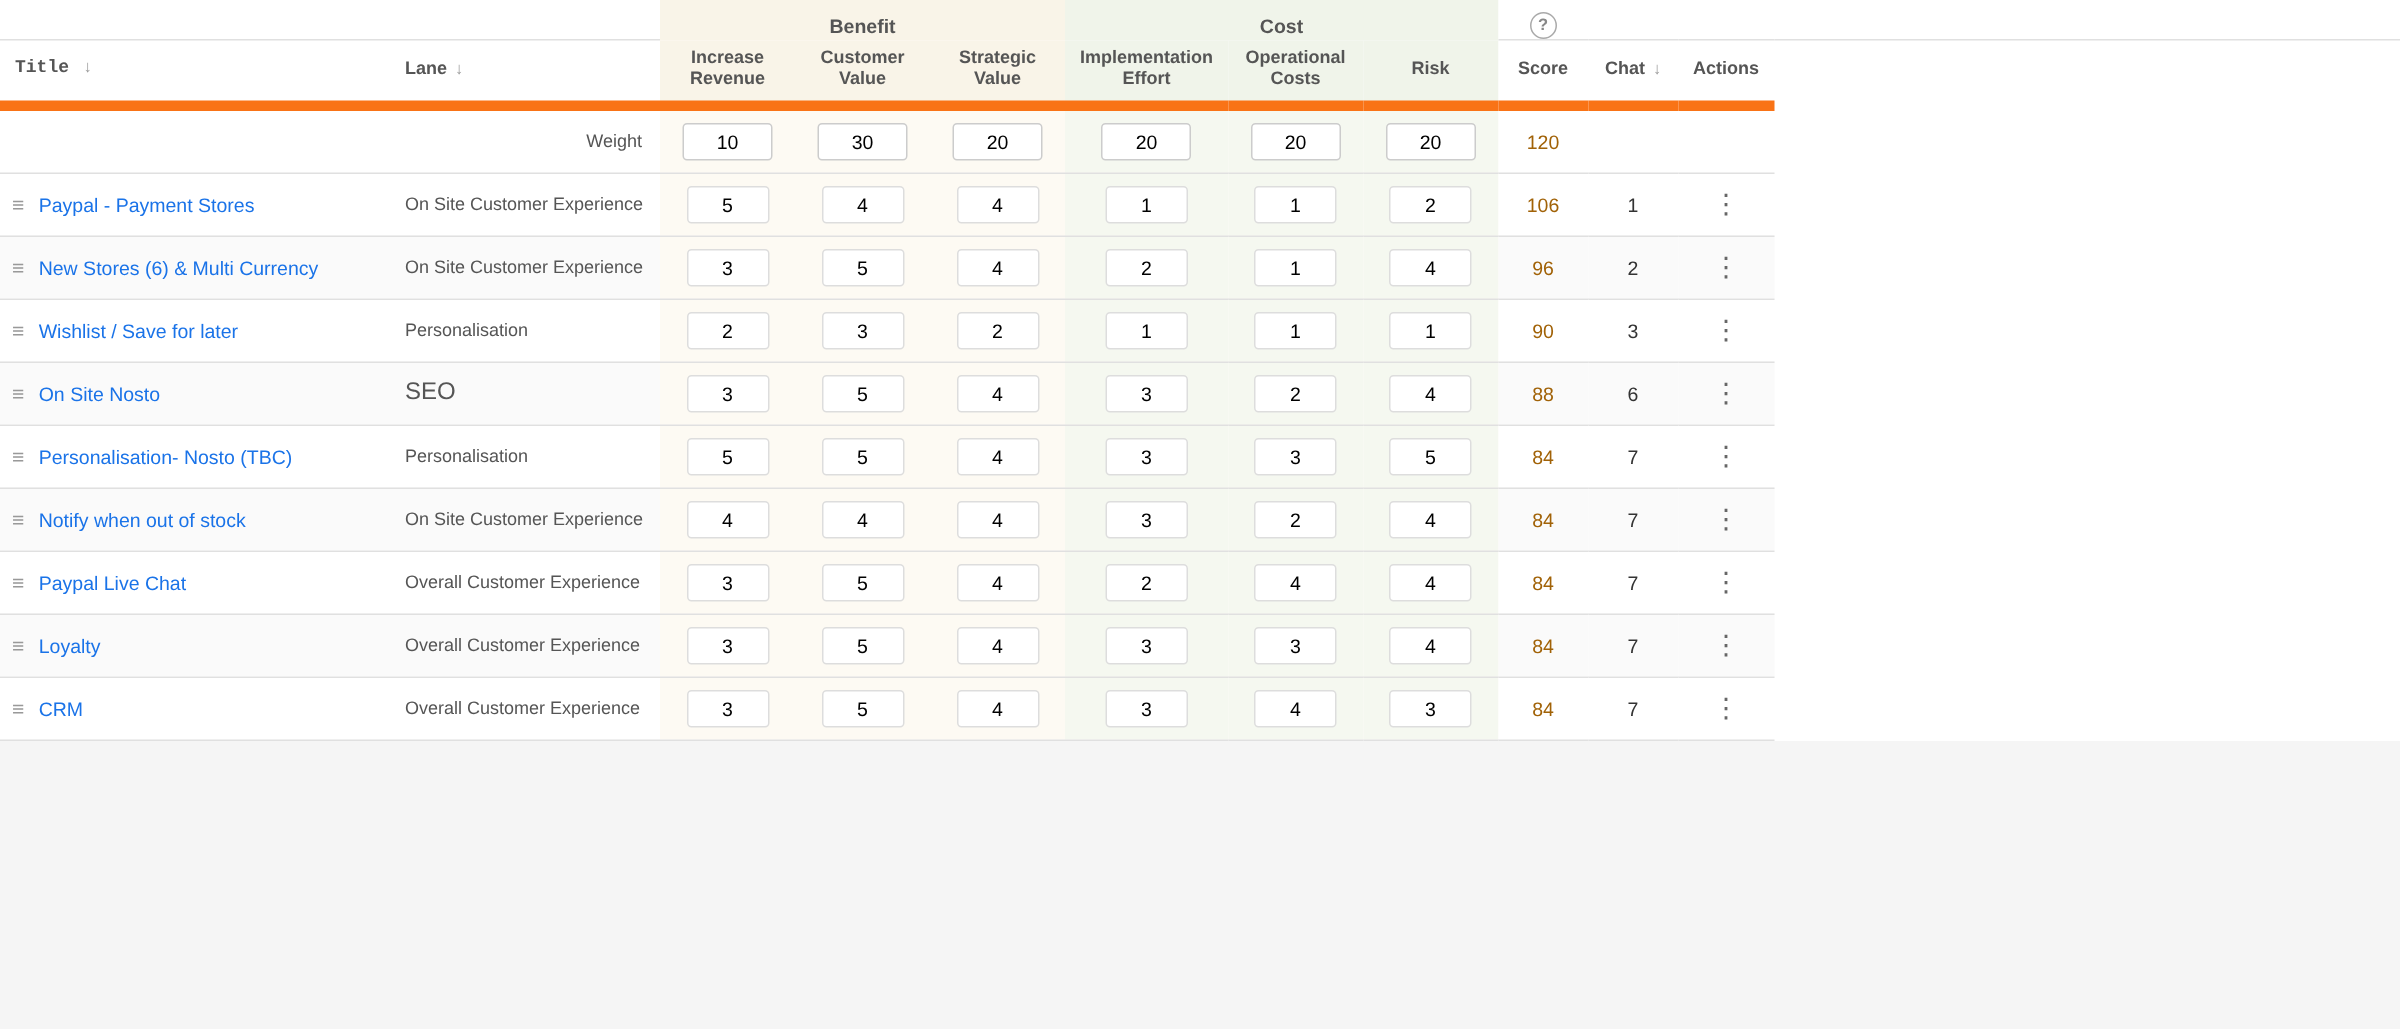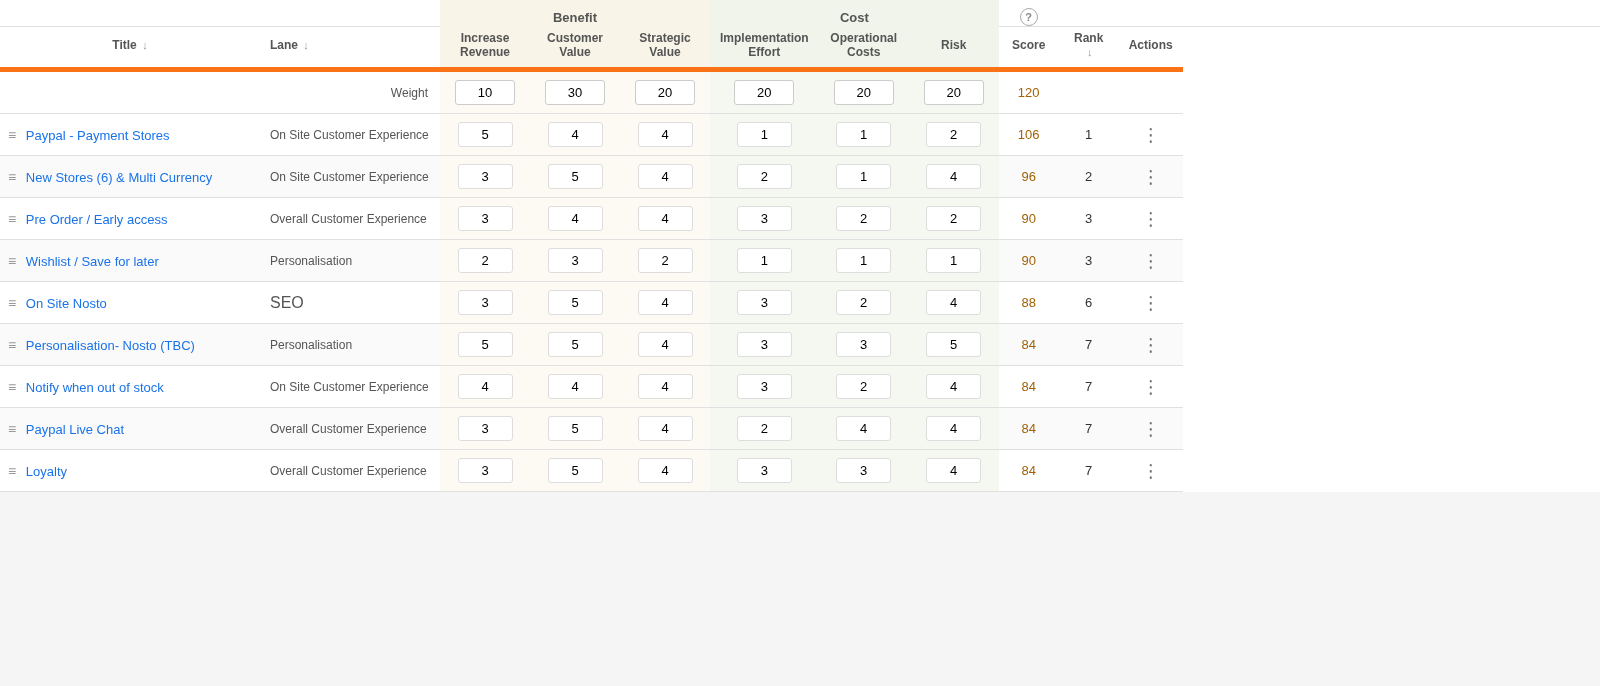--- a/index.html
+++ b/index.html
@@ -90,21 +90,21 @@
     .header-top th {
       padding-bottom: 0;
     }
     .subheader-row th {
       padding-top: 4px;
       font-size: 12px;
       color: #555;
     }
     .total-row td {
       background: #fafafa;
-      border-top: 5px solid #f97316;
+      border-top: 7px solid #f97316;
     }
     .col-title { width: 260px; text-align: left; }
     .col-lane { width: 180px; text-align: left; }
     .col-score { width: 60px; }
     .col-rank { width: 60px; }
     .col-actions { width: 60px; }
     .col-metric { width: 90px; }
     .help-icon {
       display: inline-flex;
       align-items: center;
@@ -141,37 +141,37 @@
         <th colspan="3" style="background:#f0f4ea; color:#555; font-weight:600; font-size:13px; border-bottom:none;">Cost</th>
         <th>
           <span class="help-icon">?</span>
         </th>
         <th></th>
         <th></th>
         <th></th>
       </tr>
 
       <tr class="subheader-row">
-        <th class="col-title" style="text-align:center;">
+        <th class="col-title" style="text-align:left;font-family:Liberation Mono, monospace;">
           <span>Title</span>
           <span class="sort-icon">↓</span>
         </th>
         <th class="col-lane" style="text-align:left;">
           <span>Lane</span>
           <span class="sort-icon">↓</span>
         </th>
         <th class="col-metric benefit-header">Increase Revenue</th>
         <th class="col-metric benefit-header">Customer Value</th>
         <th class="col-metric benefit-header">Strategic Value</th>
         <th class="col-metric cost-header">Implementation Effort</th>
         <th class="col-metric cost-header">Operational Costs</th>
         <th class="col-metric cost-header">Risk</th>
         <th class="col-score">Score</th>
         <th class="col-rank">
-          <span>Rank</span>
+          <span>Chat</span>
           <span class="sort-icon">↓</span>
         </th>
         <th class="col-actions">Actions</th>
       </tr>
 
       <tr class="total-row">
         <td colspan="2" style="text-align:right; font-size:12px; color:#555; padding-right:12px;">Weight</td>
         <td class="benefit-col">
           <input class="weight-input" type="text" value="10" style="">
         </td>
@@ -248,76 +248,48 @@
     <td class="cost-col">
       <input class="score-input" type="text" value="4" style="">
     </td>
     <td class="score-cell">96</td>
     <td class="rank-cell">2</td>
     <td class="actions-cell">⋮</td>
   </tr>
         <tr>
     <td class="title-cell">
       <span class="drag-icon">≡</span>
-      <a href="#" class="item-link">Pre Order / Early access</a>
-    </td>
-    <td class="lane-cell" style="color:#555; font-size:12px;">Overall Customer Experience</td>
-    <td class="benefit-col">
-      <input class="score-input" type="text" value="3" style="">
-    </td>
-    <td class="benefit-col">
-      <input class="score-input" type="text" value="4" style="">
-    </td>
-    <td class="benefit-col">
-      <input class="score-input" type="text" value="4" style="">
-    </td>
-    <td class="cost-col">
-      <input class="score-input" type="text" value="3" style="">
-    </td>
-    <td class="cost-col">
-      <input class="score-input" type="text" value="2" style="">
-    </td>
-    <td class="cost-col">
-      <input class="score-input" type="text" value="2" style="">
+      <a href="#" class="item-link">Wishlist / Save for later</a>
+    </td>
+    <td class="lane-cell" style="color:#555; font-size:12px;">Personalisation</td>
+    <td class="benefit-col">
+      <input class="score-input" type="text" value="2" style="">
+    </td>
+    <td class="benefit-col">
+      <input class="score-input" type="text" value="3" style="">
+    </td>
+    <td class="benefit-col">
+      <input class="score-input" type="text" value="2" style="">
+    </td>
+    <td class="cost-col">
+      <input class="score-input" type="text" value="1" style="">
+    </td>
+    <td class="cost-col">
+      <input class="score-input" type="text" value="1" style="">
+    </td>
+    <td class="cost-col">
+      <input class="score-input" type="text" value="1" style="">
     </td>
     <td class="score-cell">90</td>
     <td class="rank-cell">3</td>
     <td class="actions-cell">⋮</td>
   </tr>
         <tr>
     <td class="title-cell">
       <span class="drag-icon">≡</span>
-      <a href="#" class="item-link">Wishlist / Save for later</a>
-    </td>
-    <td class="lane-cell" style="color:#555; font-size:12px;">Personalisation</td>
-    <td class="benefit-col">
-      <input class="score-input" type="text" value="2" style="">
-    </td>
-    <td class="benefit-col">
-      <input class="score-input" type="text" value="3" style="">
-    </td>
-    <td class="benefit-col">
-      <input class="score-input" type="text" value="2" style="">
-    </td>
-    <td class="cost-col">
-      <input class="score-input" type="text" value="1" style="">
-    </td>
-    <td class="cost-col">
-      <input class="score-input" type="text" value="1" style="">
-    </td>
-    <td class="cost-col">
-      <input class="score-input" type="text" value="1" style="">
-    </td>
-    <td class="score-cell">90</td>
-    <td class="rank-cell">3</td>
-    <td class="actions-cell">⋮</td>
-  </tr>
-        <tr>
-    <td class="title-cell">
-      <span class="drag-icon">≡</span>
       <a href="#" class="item-link">On Site Nosto</a>
     </td>
     <td class="lane-cell" style="color:#555; font-size:16px;">SEO</td>
     <td class="benefit-col">
       <input class="score-input" type="text" value="3" style="">
     </td>
     <td class="benefit-col">
       <input class="score-input" type="text" value="5" style="">
     </td>
     <td class="benefit-col">
@@ -436,20 +408,48 @@
       <input class="score-input" type="text" value="4" style="">
     </td>
     <td class="cost-col">
       <input class="score-input" type="text" value="3" style="">
     </td>
     <td class="cost-col">
       <input class="score-input" type="text" value="3" style="">
     </td>
     <td class="cost-col">
       <input class="score-input" type="text" value="4" style="">
+    </td>
+    <td class="score-cell">84</td>
+    <td class="rank-cell">7</td>
+    <td class="actions-cell">⋮</td>
+  </tr>
+        <tr>
+    <td class="title-cell">
+      <span class="drag-icon">≡</span>
+      <a href="#" class="item-link">CRM</a>
+    </td>
+    <td class="lane-cell" style="color:#555; font-size:12px;">Overall Customer Experience</td>
+    <td class="benefit-col">
+      <input class="score-input" type="text" value="3" style="">
+    </td>
+    <td class="benefit-col">
+      <input class="score-input" type="text" value="5" style="">
+    </td>
+    <td class="benefit-col">
+      <input class="score-input" type="text" value="4" style="">
+    </td>
+    <td class="cost-col">
+      <input class="score-input" type="text" value="3" style="">
+    </td>
+    <td class="cost-col">
+      <input class="score-input" type="text" value="4" style="">
+    </td>
+    <td class="cost-col">
+      <input class="score-input" type="text" value="3" style="">
     </td>
     <td class="score-cell">84</td>
     <td class="rank-cell">7</td>
     <td class="actions-cell">⋮</td>
   </tr>
       </tbody>
   </table>
 </div>
 
 </body></html>

